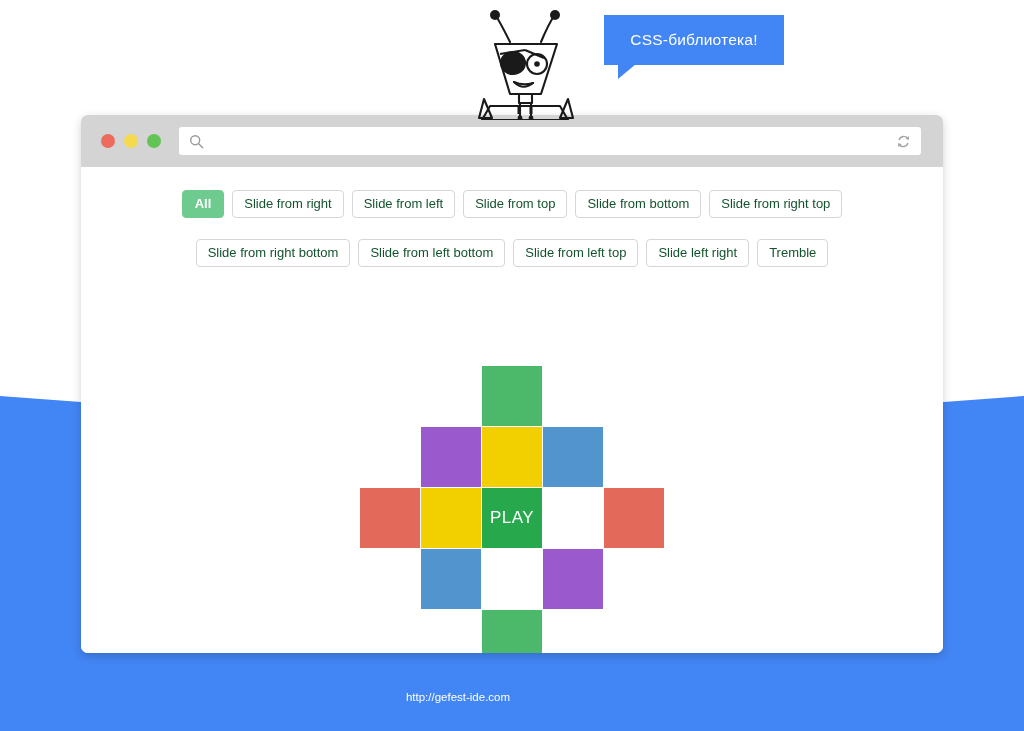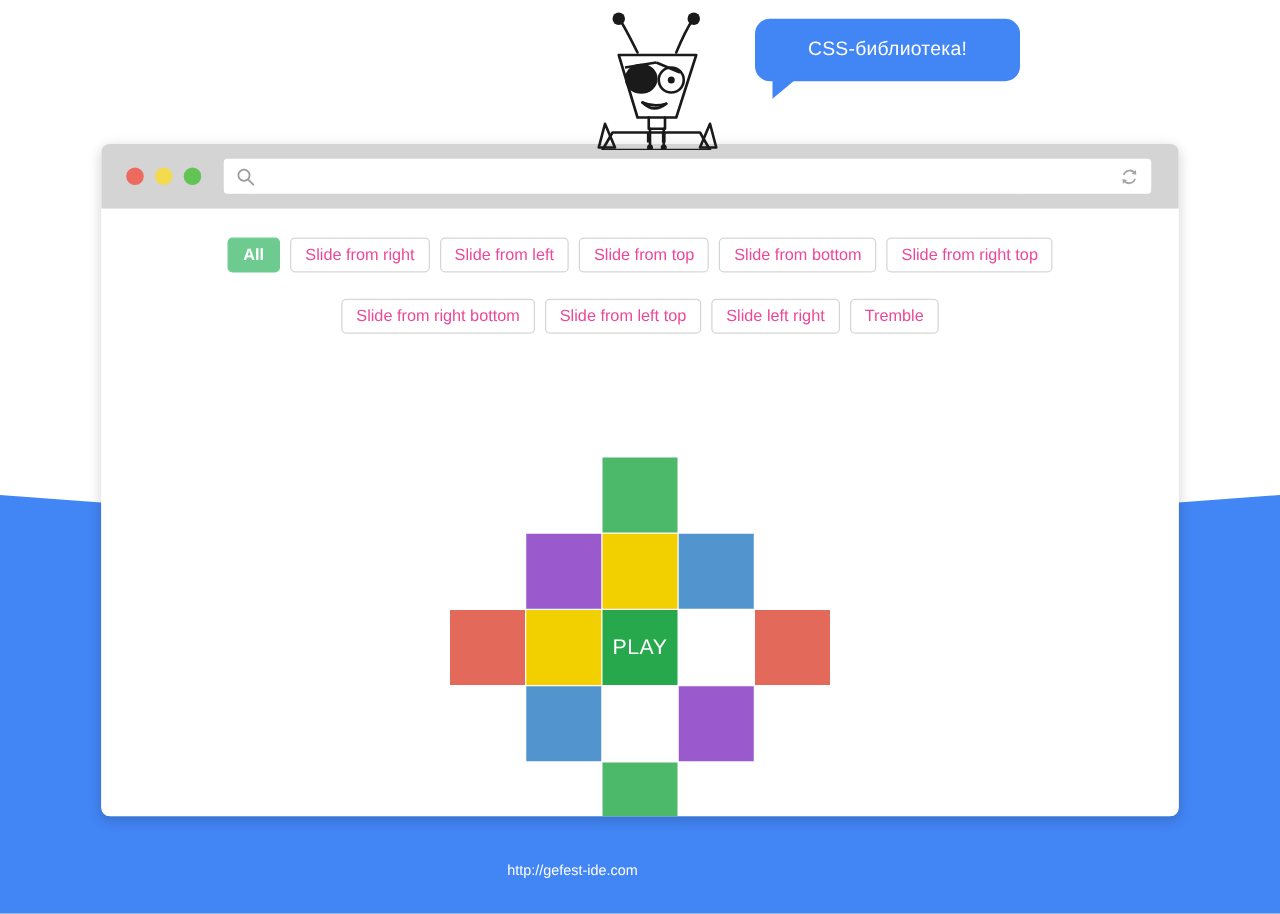--- a/index.html
+++ b/index.html
@@ -38,25 +38,24 @@
   }
   #mascot-svg {
     position: absolute;
     left: 462px;
     top: 2px;
   }
   #speech-bubble {
     position: absolute;
     left: 604px;
     top: 15px;
-    width: 212px;
+    width: 180px;
     height: 50px;
     background: #4285f4;
     z-index: 4;
-    border-radius: 12px;
   }
   #speech-bubble .bubble-text {
     display: block;
     text-align: center;
     line-height: 50px;
     color: #ffffff;
     font-size: 15.5px;
     letter-spacing: .2px;
   }
   #speech-bubble .bubble-tail {
@@ -142,21 +141,21 @@
     justify-content: center;
     align-content: flex-start;
     gap: 21px 8px;
     width: 760px;
     margin: 0 auto;
   }
   .filter-btn {
     border: 1px solid #d6d6d6;
     border-radius: 4px;
     background: #ffffff;
-    color: #ec4899;
+    color: #14532d;
     font-size: 13px;
     font-family: "Liberation Sans", sans-serif;
     padding: 5px 11px 6px 11px;
     line-height: 15px;
     cursor: pointer;
     white-space: nowrap;
   }
   .filter-btn.active {
     background: #6ecb8f;
     border-color: #6ecb8f;
@@ -287,20 +286,21 @@
   <div id="browser-content">
 
     <div id="filter-bar">
         <button class="filter-btn active">All</button>
         <button class="filter-btn">Slide from right</button>
         <button class="filter-btn">Slide from left</button>
         <button class="filter-btn">Slide from top</button>
         <button class="filter-btn">Slide from bottom</button>
         <button class="filter-btn">Slide from right top</button>
         <button class="filter-btn">Slide from right bottom</button>
+        <button class="filter-btn">Slide from left bottom</button>
         <button class="filter-btn">Slide from left top</button>
         <button class="filter-btn">Slide left right</button>
         <button class="filter-btn">Tremble</button>
       </div>
 
     <div id="tile-grid">
         <div class="tile empty"></div>
         <div class="tile empty"></div>
         <div class="tile" style="background: rgb(76, 184, 106);"></div>
         <div class="tile empty"></div>

